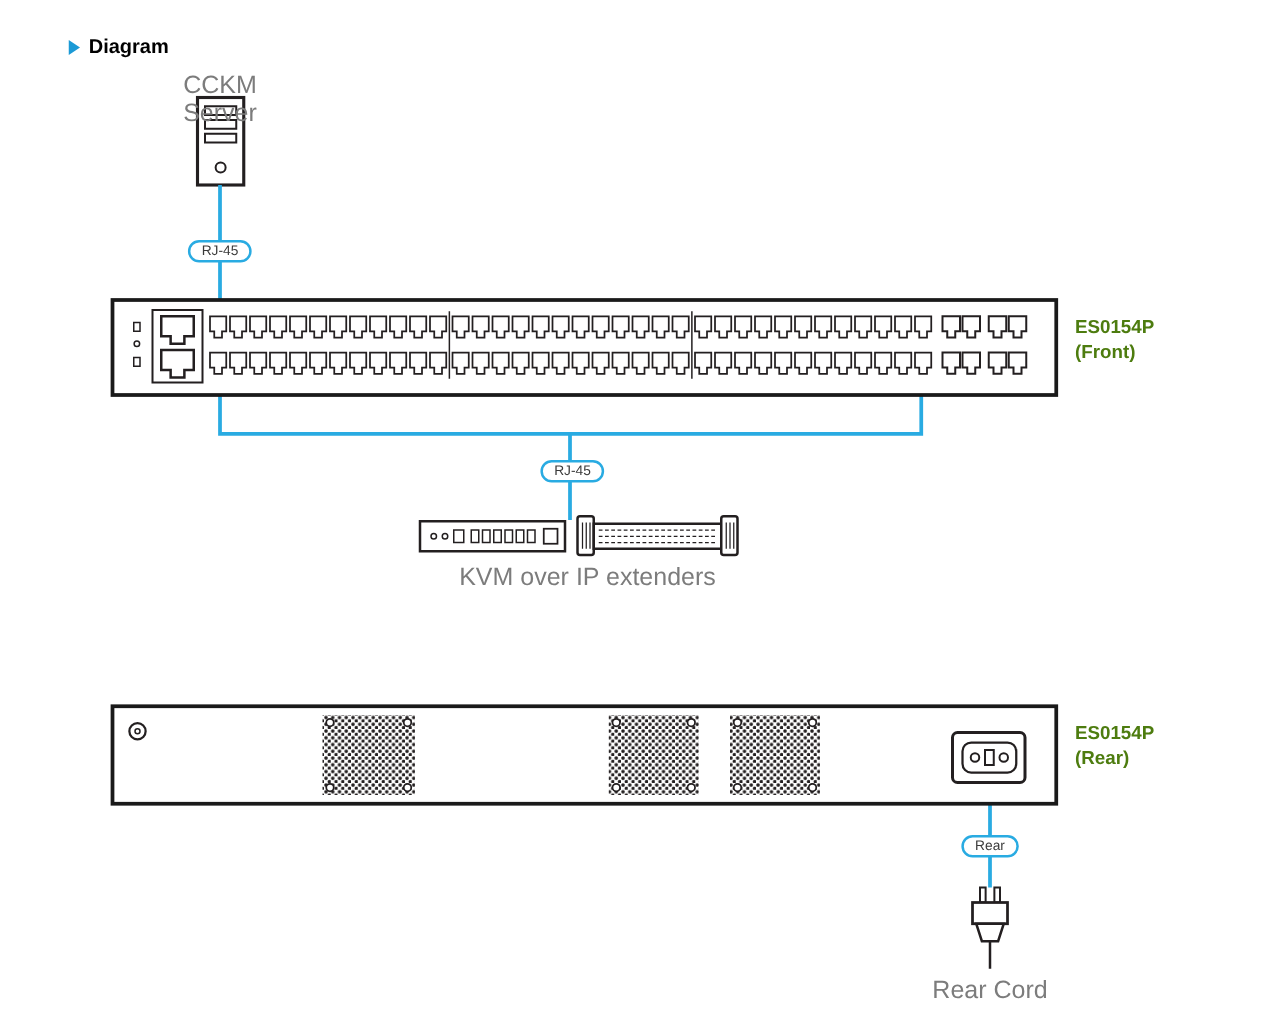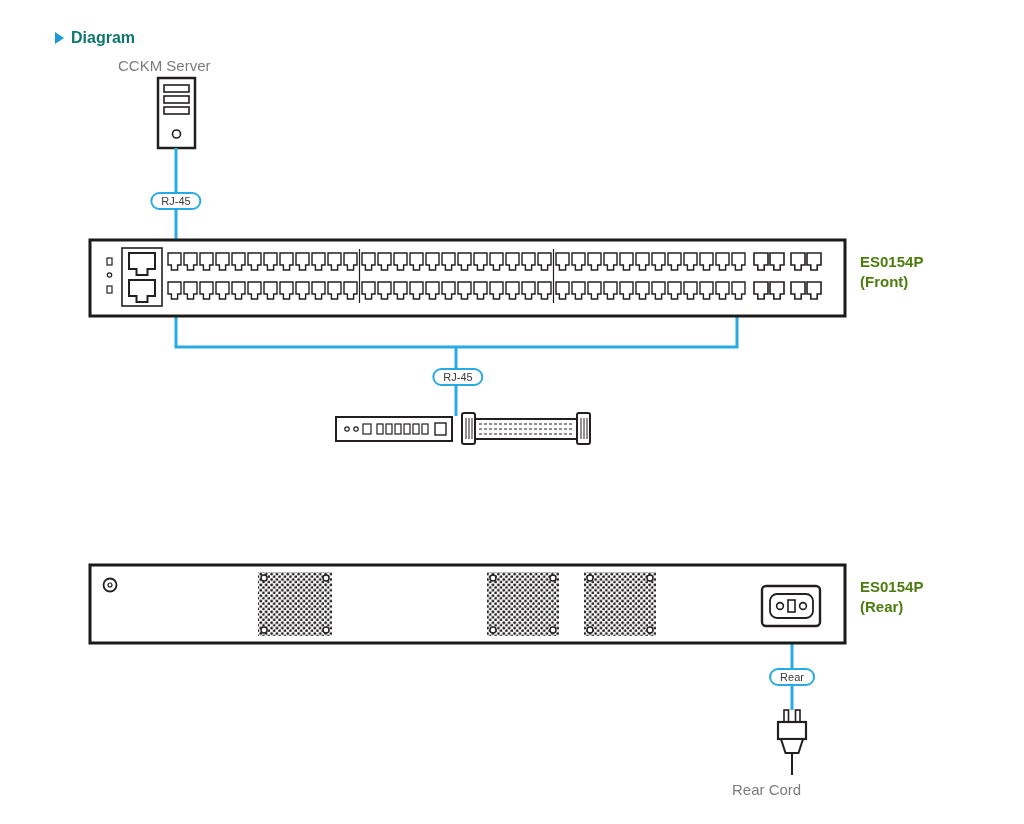--- a/index.html
+++ b/index.html
@@ -7,30 +7,30 @@
     position:relative;
     width:1024px;height:824px;
     background:#ffffff;
     font-family:"Liberation Sans", sans-serif;
     overflow:hidden;
   }
   .canvas svg{position:absolute;left:0;top:0;}
   .heading{
     position:absolute;left:55px;top:29px;
     display:flex;align-items:center;gap:7px;
-    color:#0f766e;font-size:16px;font-weight:bold;
+    color:#000000;font-size:16px;font-weight:bold;
   }
   .heading .tri{
     width:0;height:0;
     border-left:9px solid #1b9ad6;
     border-top:6px solid transparent;
     border-bottom:6px solid transparent;
   }
   .glabel{
-    position:absolute;color:#7c7c7c;font-size:15px;
+    position:absolute;color:#7c7c7c;font-size:20px;text-align:center;
   }
   .lbl-cckm{left:118px;top:57px;width:116px;}
   .lbl-kvm{left:340px;top:451px;width:260px;}
   .lbl-powercord{left:732px;top:781px;width:120px;}
   .model{
     position:absolute;color:#4d7c0f;font-size:15px;font-weight:bold;
     line-height:1.35;white-space:pre-line;
   }
   .model-front{left:860px;top:252px;}
   .model-rear{left:860px;top:577px;}
@@ -269,20 +269,21 @@
       <line x1="792" y1="753" x2="792" y2="775" stroke="#231f20" stroke-width="2"></line>
     </g>
   </svg>
 
   <div class="heading">
     <span class="tri"></span>
     <span>Diagram</span>
   </div>
 
   <div class="glabel lbl-cckm">CCKM Server</div>
+  <div class="glabel lbl-kvm">KVM over IP extenders</div>
   <div class="glabel lbl-powercord">Rear Cord</div>
 
   <div class="model model-front">ES0154P
 (Front)</div>
   <div class="model model-rear">ES0154P
 (Rear)</div>
 
   <div class="pill pill-rj45-top">RJ-45</div>
   <div class="pill pill-rj45-mid">RJ-45</div>
   <div class="pill pill-power">Rear</div>

